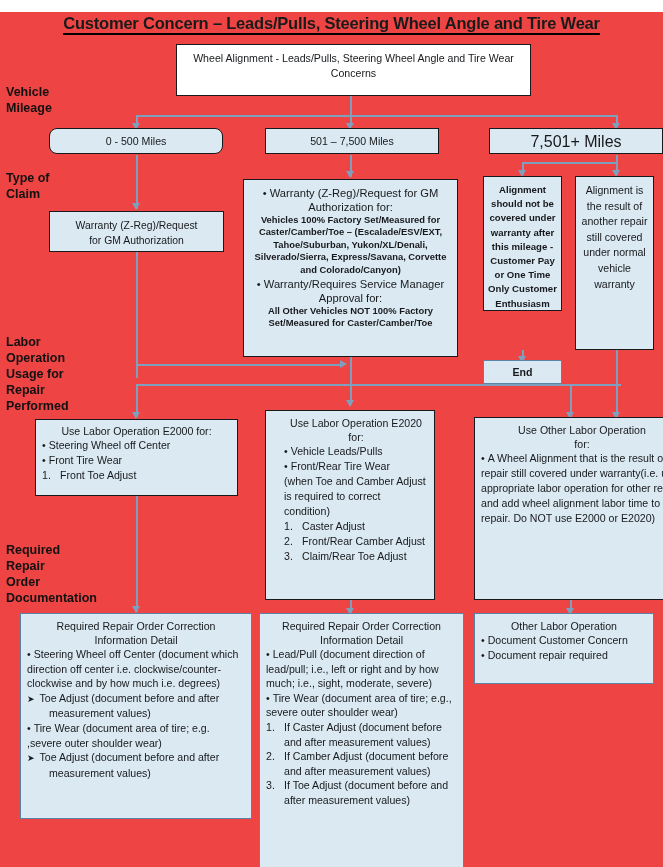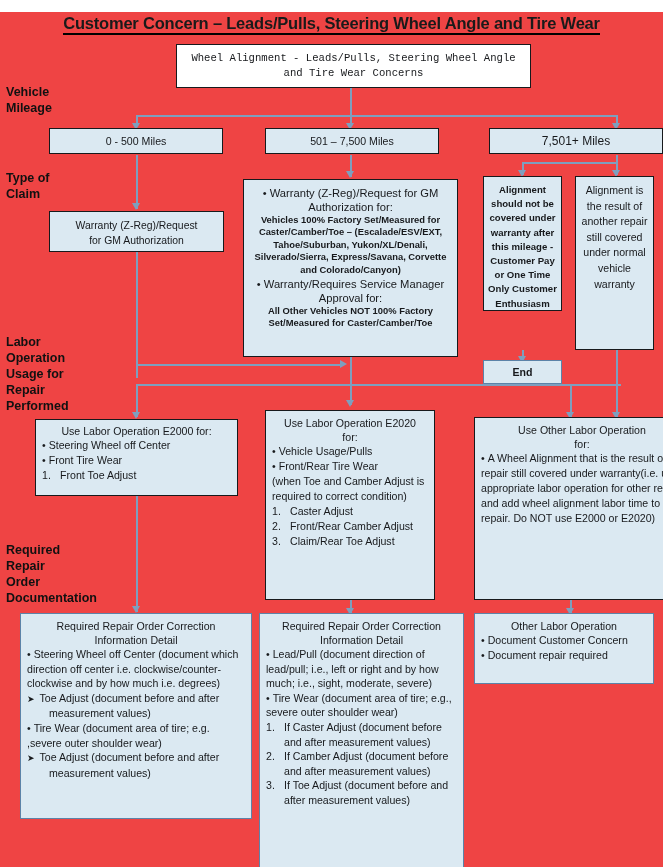--- a/index.html
+++ b/index.html
@@ -187,32 +187,32 @@
 
   <div class="ln v" style="left:136px; top:484px; height:116px;"></div>
   <div class="ar" style="left:132px; top:594px;"></div>
 
   <div class="ln v" style="left:350px; top:588px; height:14px;"></div>
   <div class="ar" style="left:346px; top:596px;"></div>
 
   <div class="ln v" style="left:570px; top:588px; height:14px;"></div>
   <div class="ar" style="left:566px; top:596px;"></div>
 
-  <div class="node white" style="left:176px; top:32px; width:355px; height:44px;font-family:Liberation Mono, monospace;">
+  <div class="node white" style="left:176px; top:32px; width:355px; height:52px;">
     <div class="pad ctr" style="padding-top:6px; font-size:10.6px; line-height:15px;">Wheel Alignment - Leads/Pulls, Steering Wheel Angle and Tire Wear Concerns</div>
   </div>
 
-  <div class="node" style="left:49px; top:116px; width:174px; height:26px;">
+  <div class="node" style="left:49px; top:116px; width:174px; height:26px;border-radius:8px;">
     <div class="pad ctr" style="padding-top:6px; font-size:10.6px;">0 - 500 Miles</div>
   </div>
   <div class="node" style="left:265px; top:116px; width:174px; height:26px;">
     <div class="pad ctr" style="padding-top:6px; font-size:10.6px;">501 – 7,500 Miles</div>
   </div>
   <div class="node" style="left:489px; top:116px; width:174px; height:26px;">
-    <div class="pad ctr" style="padding-top:6px; font-size:12px;">7,501+ Miles</div>
+    <div class="pad ctr" style="padding-top:6px; font-size:16px;">7,501+ Miles</div>
   </div>
 
   <div class="node" style="left:49px; top:199px; width:175px; height:41px;">
     <div class="pad ctr" style="padding-top:6px; font-size:10.4px; line-height:15px;">
       <div>Warranty (Z-Reg)/Request</div>
       <div>for GM  Authorization</div>
     </div>
   </div>
 
   <div class="node" style="left:243px; top:167px; width:215px; height:178px;">
@@ -247,25 +247,25 @@
       <div class="ctr" style="font-size:10.6px;">Use Labor Operation E2000 for:</div>
       <div class="bul" style="font-size:10.6px; line-height:15px;">Steering Wheel off Center</div>
       <div class="bul" style="font-size:10.6px; line-height:15px;">Front Tire Wear</div>
       <div class="num" style="font-size:10.6px; line-height:15px;">
         <span class="n b">1.</span>
         <span class="t">Front Toe Adjust</span>
       </div>
     </div>
   </div>
 
-  <div class="node" style="left:265px; top:398px; width:170px; height:190px;">
+  <div class="node" style="left:265px; top:398px; width:170px; height:190px;padding-left:12px;">
     <div class="pad" style="padding:5px 6px;">
       <div class="ctr" style="font-size:10.6px; line-height:14px;">Use Labor Operation E2020</div>
       <div class="ctr" style="font-size:10.6px; line-height:14px;">for:</div>
-      <div class="bul" style="font-size:10.6px; line-height:15px;">Vehicle Usage/Pulls</div>
+      <div class="bul" style="font-size:10.6px; line-height:15px;">Vehicle Leads/Pulls</div>
       <div class="bul" style="font-size:10.6px; line-height:15px;">Front/Rear Tire Wear</div>
       <div style="font-size:10.6px; line-height:15px;">(when Toe and Camber Adjust is required to correct condition)</div>
       <div class="num" style="font-size:10.6px; line-height:15px;">
         <span class="n b">1.</span>
         <span class="t">Caster Adjust</span>
       </div>
       <div class="num" style="font-size:10.6px; line-height:15px;">
         <span class="n b">2.</span>
         <span class="t">Front/Rear Camber Adjust</span>
       </div>

